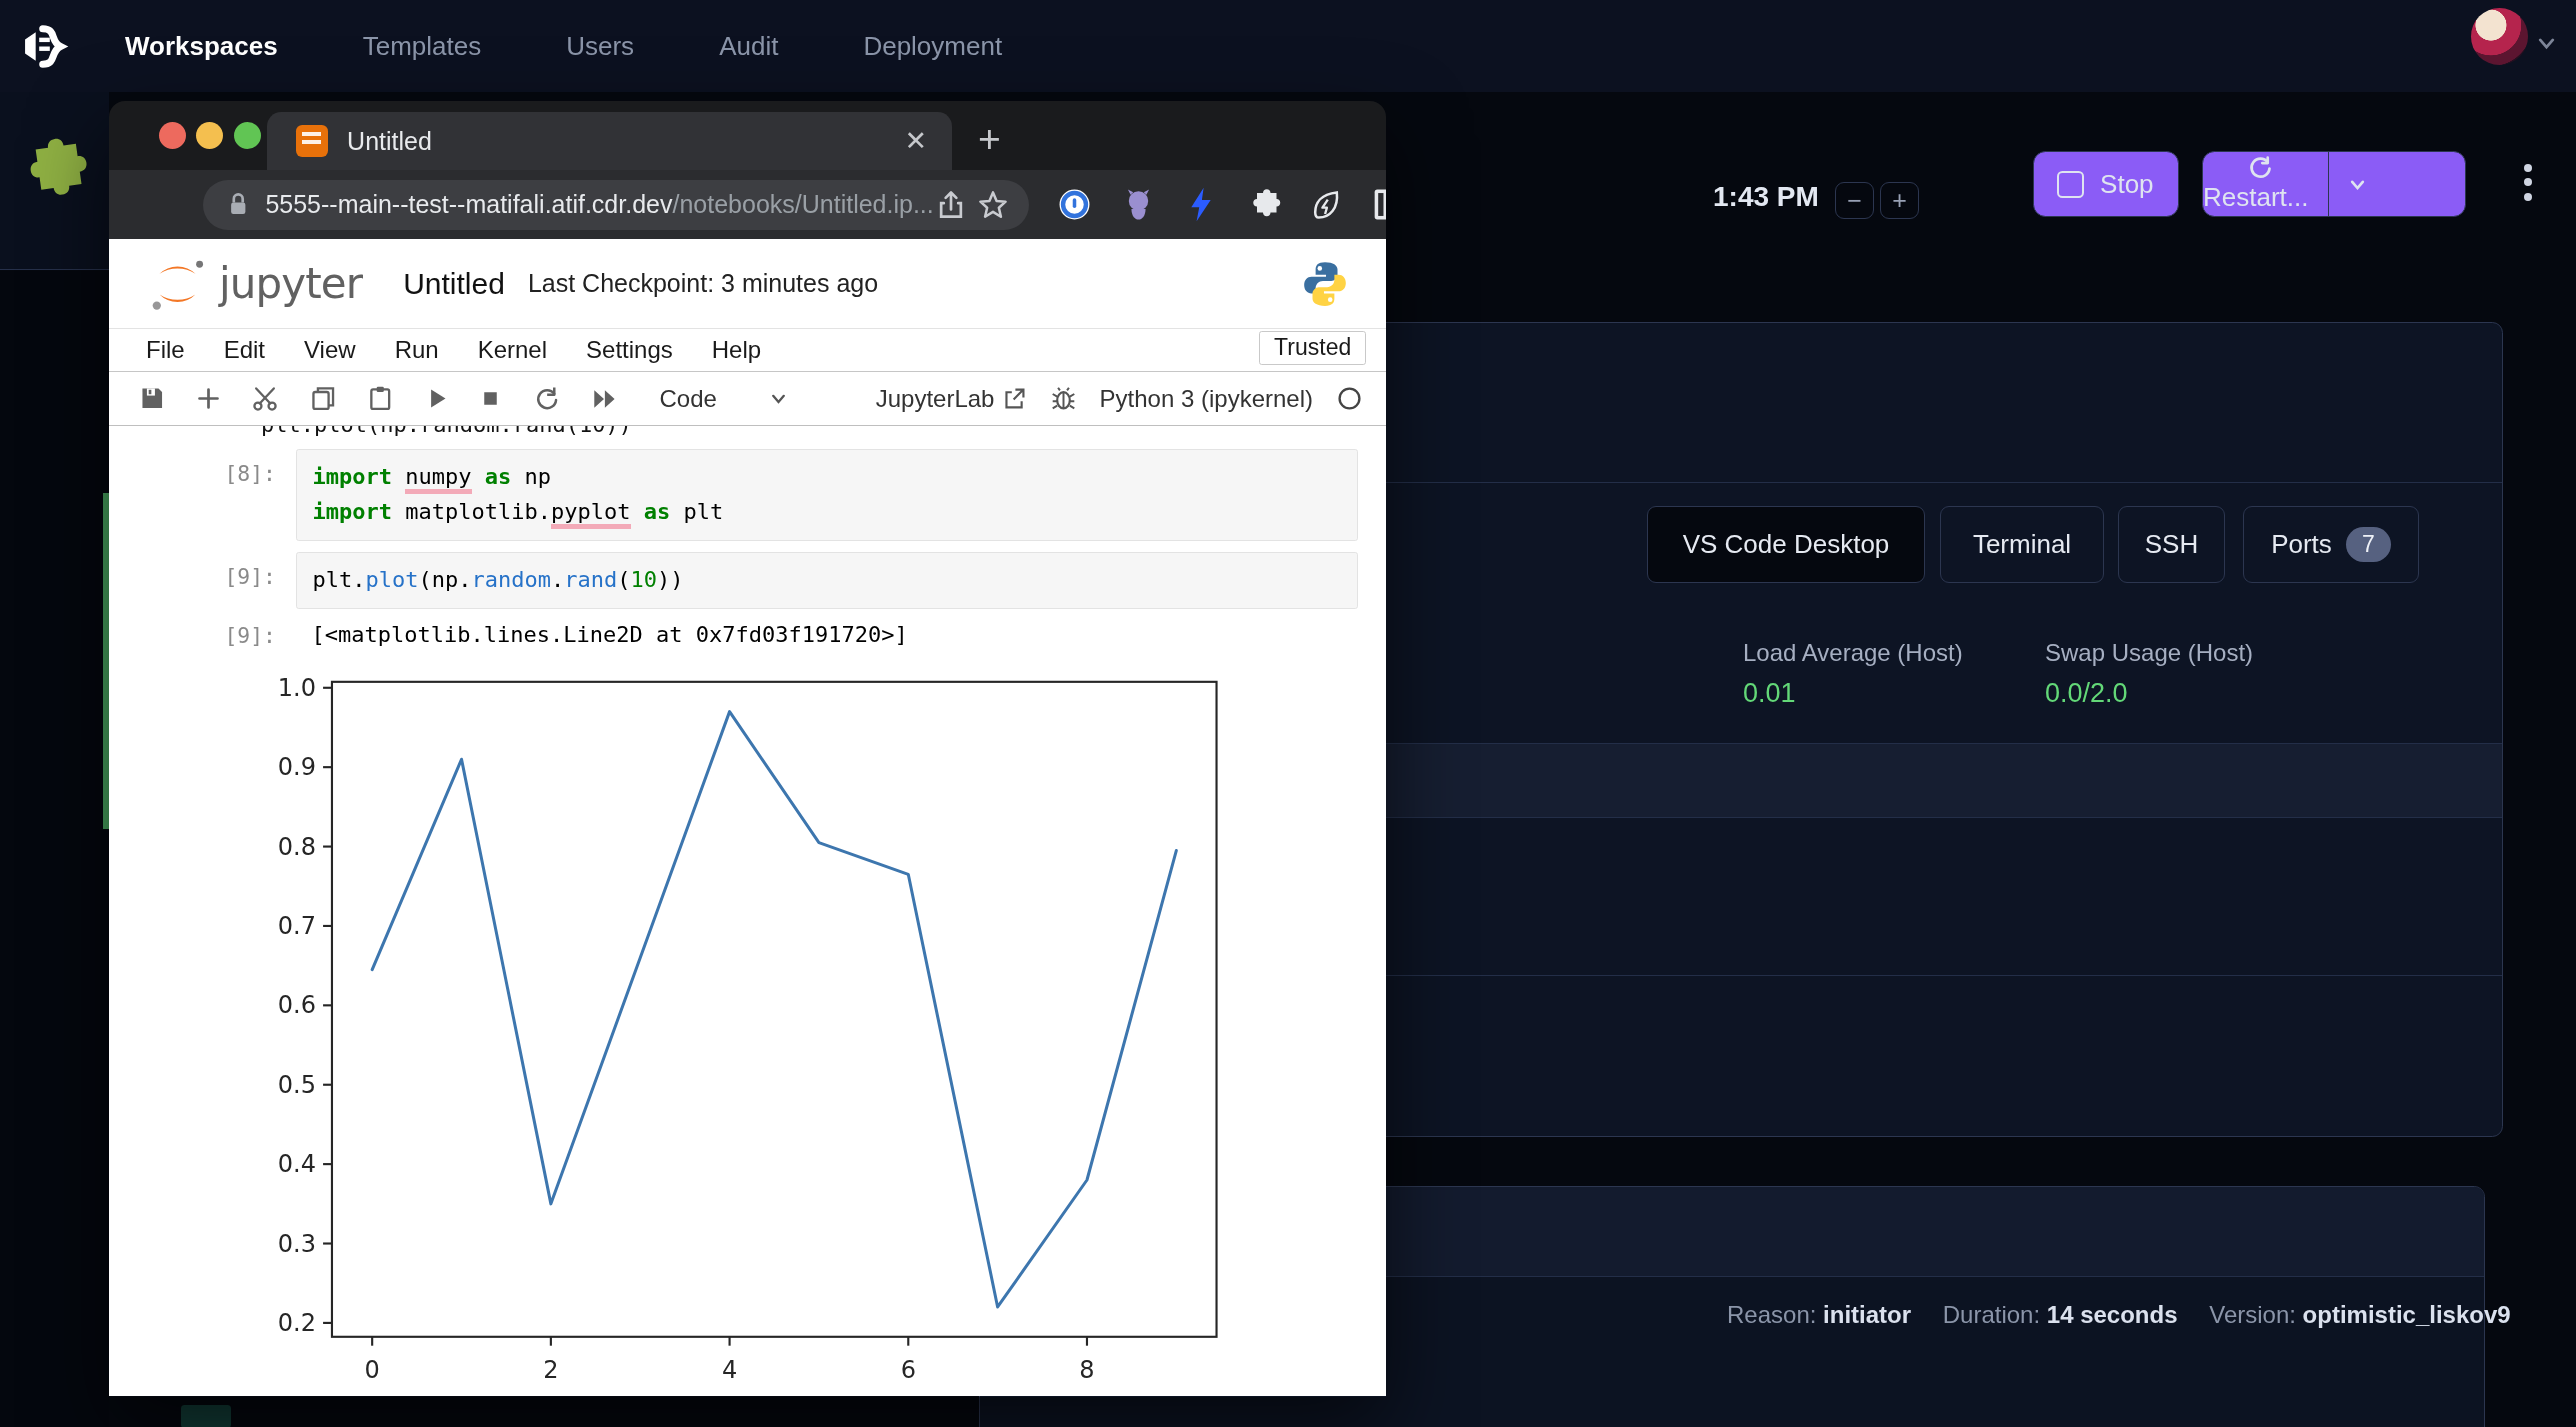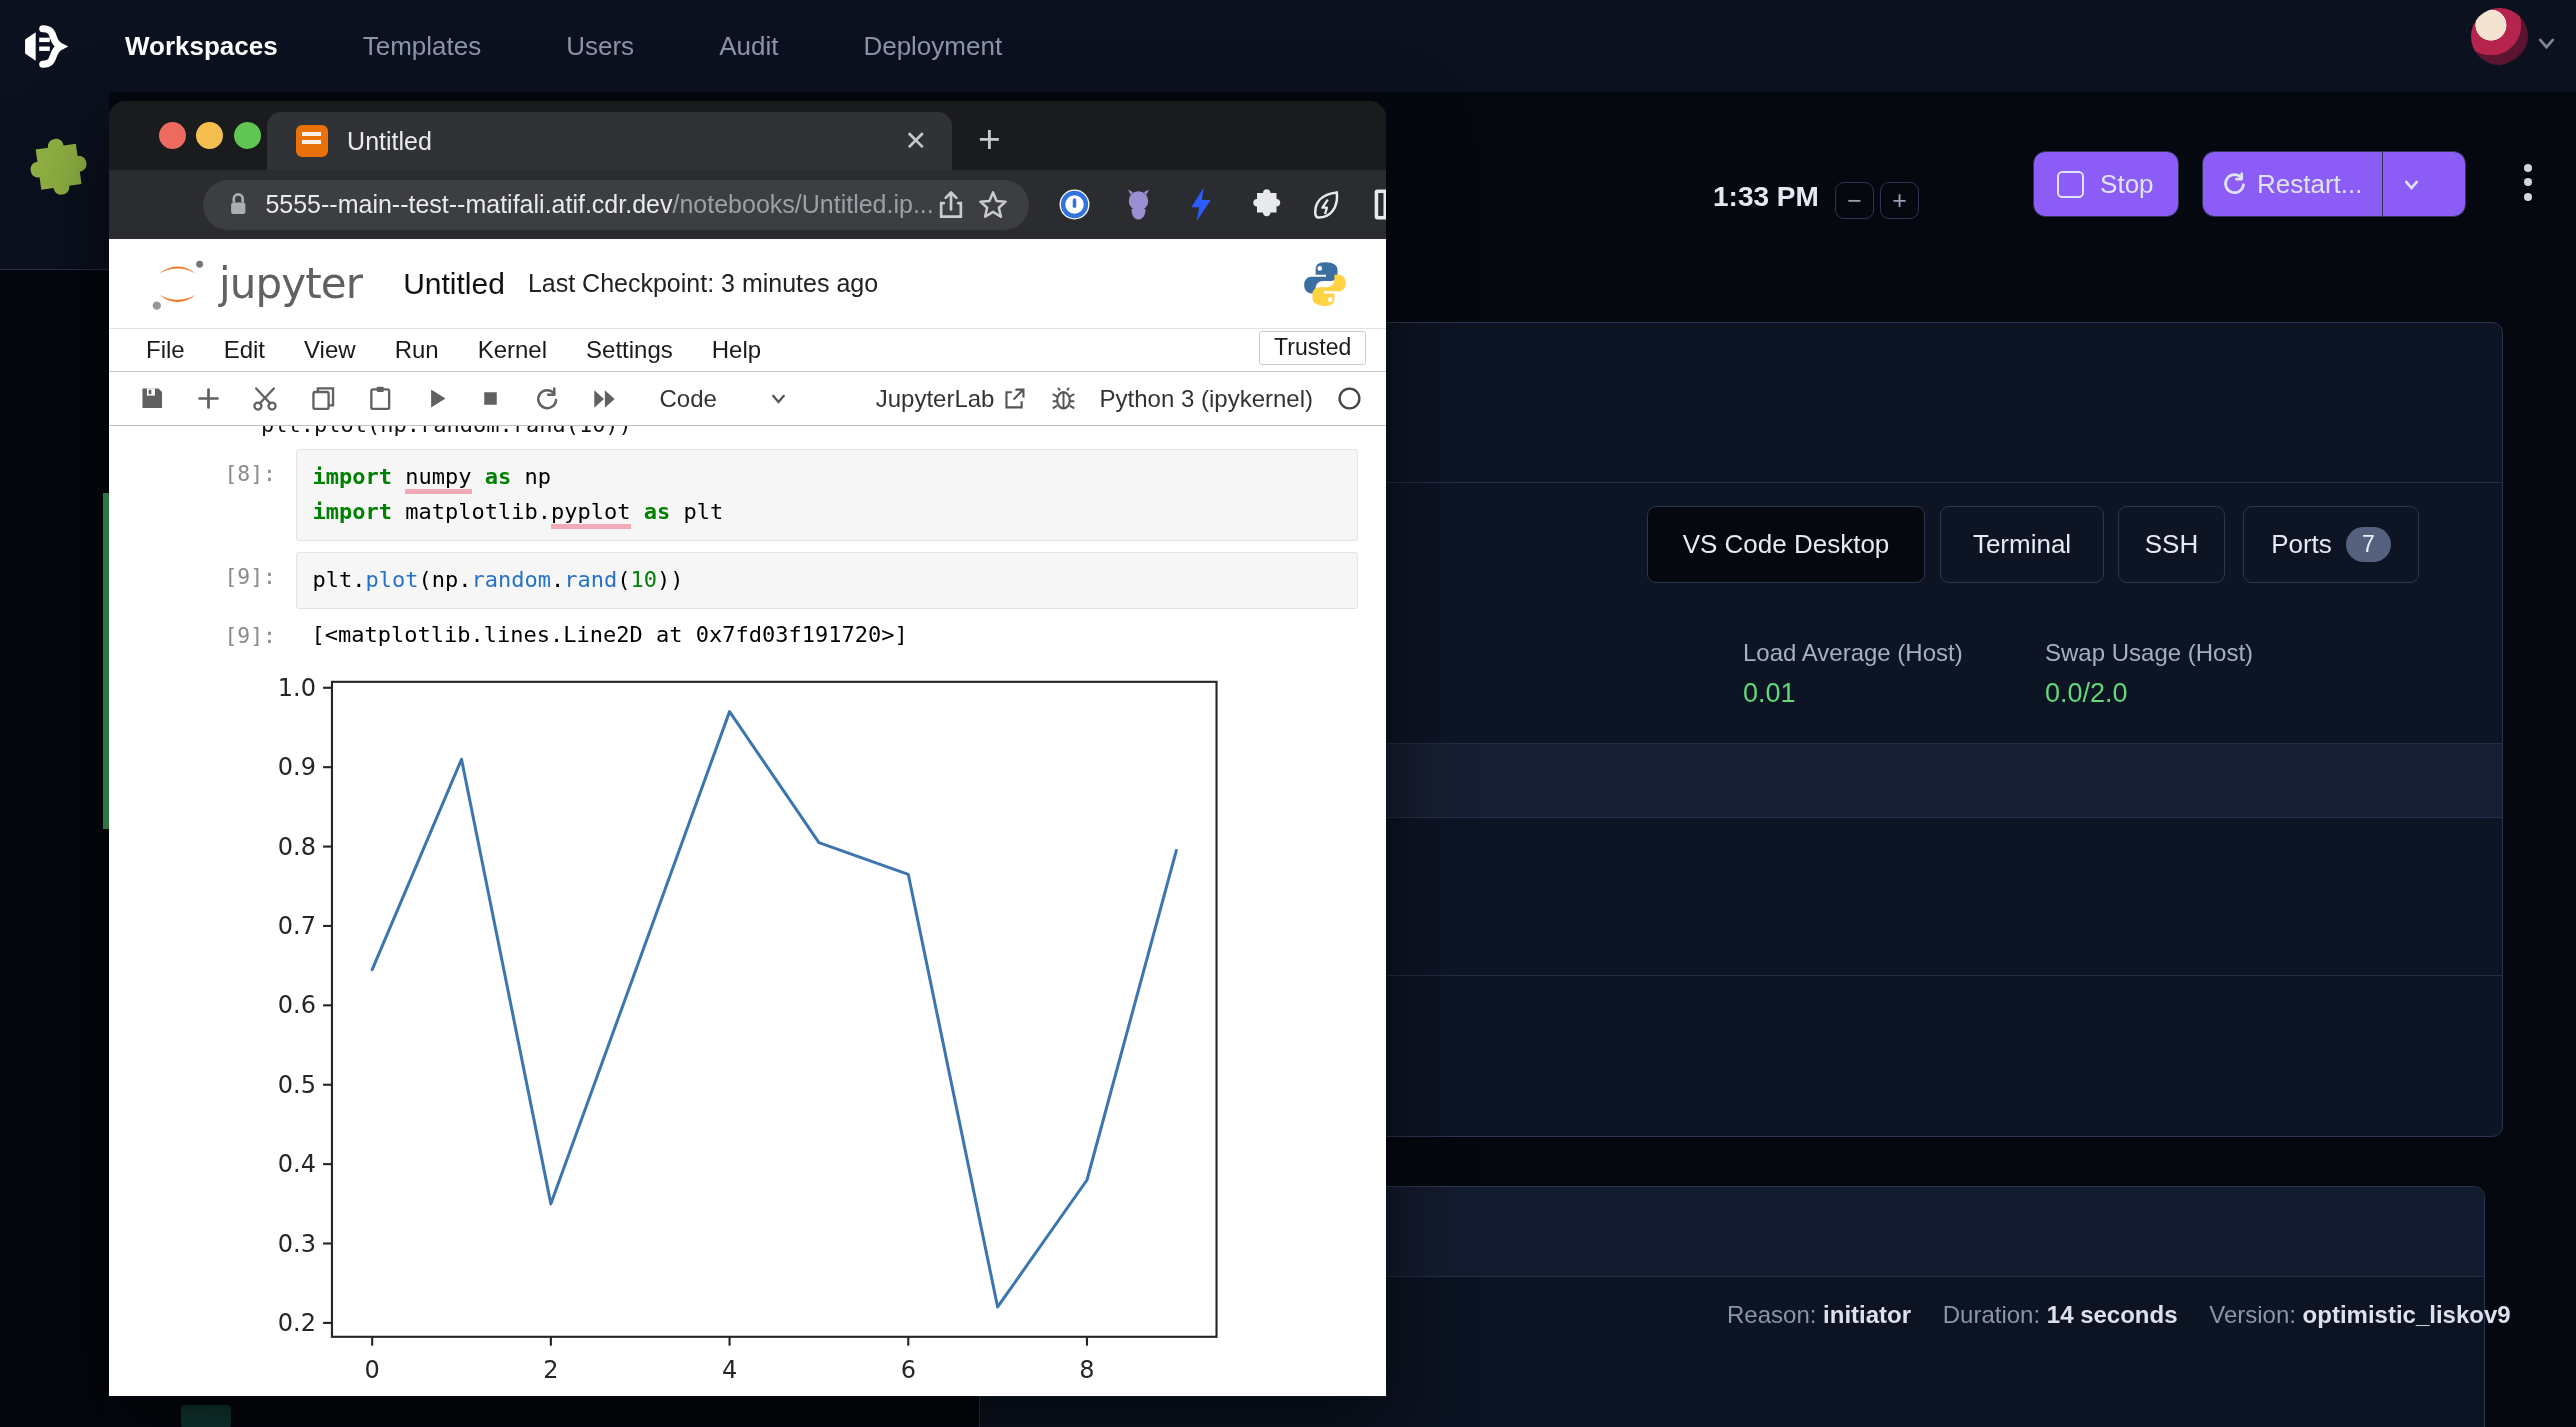--- a/index.html
+++ b/index.html
@@ -25,21 +25,21 @@
   .dock-chip{position:absolute;left:181px;top:1405px;width:50px;height:23px;background:#123c37;border-radius:3.6px;}
 
   
   .time{position:absolute;left:1713px;top:181px;font-size:28px;font-weight:600;color:#e3e8f2;}
   .sq-btn{position:absolute;top:182px;width:39px;height:37px;border:1.8px solid #2c3650;border-radius:9px;
           color:#98a1b5;font-size:25px;display:flex;align-items:center;justify-content:center;background:transparent;cursor:pointer;}
   .pill-btn{position:absolute;top:151px;height:64px;border:1.8px solid #2c3650;border-radius:12.5px;background:#8b5cf6;
             display:flex;align-items:center;color:#dfe4f0;font-size:26px;cursor:pointer;}
   .pill-btn .lbl{padding:0 7.1px;}
   .stop-ico{width:23px;height:23px;border:2.7px solid #dfe4f0;border-radius:5.3px;margin:0 9px 0 23px;}
-  .restart-main{display:flex;align-items:center;padding-right:19.6px;}
+  .restart-main{display:flex;align-items:center;padding-right:19.6px;flex-direction:column;}
   .restart-chev{width:57px;height:100%;border-left:1.8px solid #2c3650;display:flex;align-items:center;justify-content:center;}
   .kebab{position:absolute;left:2519px;top:158px;width:18px;height:53px;cursor:pointer;}
   .kebab i{display:block;width:8px;height:8px;border-radius:50%;background:#cfd5e2;margin:6.2px auto;}
 
   .card1{position:absolute;left:979px;top:322px;width:1522px;height:813px;background:#0d1424;
          border:1.8px solid #2c3650;border-radius:10.7px;}
   .c1-div{position:absolute;left:0;width:100%;border-top:1.8px solid #232e48;}
   .c1-band{position:absolute;left:0;width:100%;background:#161e31;}
   .card2{position:absolute;left:979px;top:1186px;width:1504px;height:242px;background:#0c1322;
          border:1.8px solid #2c3650;border-radius:10.7px 10.7px 0 0;}
@@ -157,21 +157,21 @@
 
   <div class="card1">
     <div class="c1-div" style="top:159px;"></div>
     <div class="c1-band" style="top:420px;height:73px;border-top:1.8px solid #232e48;border-bottom:1.8px solid #232e48;"></div>
     <div class="c1-div" style="top:652px;"></div>
   </div>
   <div class="card2">
     <div class="c2-top"></div>
   </div>
 
-  <div class="time">1:33 PM</div>
+  <div class="time">1:43 PM</div>
   <button class="sq-btn" style="left:1835px;">−</button>
   <button class="sq-btn" style="left:1880px;">+</button>
 
   <div class="pill-btn" style="left:2033px;width:144px;">
     <span class="stop-ico"></span>
     <span class="lbl">Stop</span>
   </div>
   <div class="pill-btn" style="left:2202px;width:262px;">
     <span class="restart-main">
       <svg width="27" height="27" viewBox="0 0 30 30" style="margin:0 9px 0 18px;">

